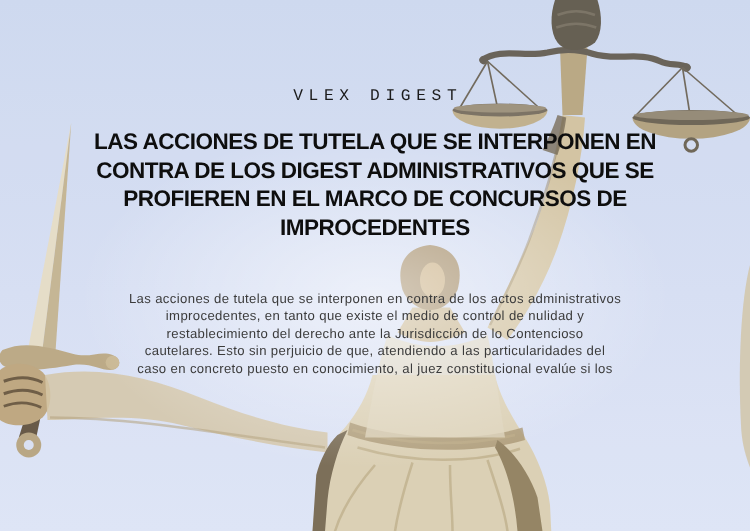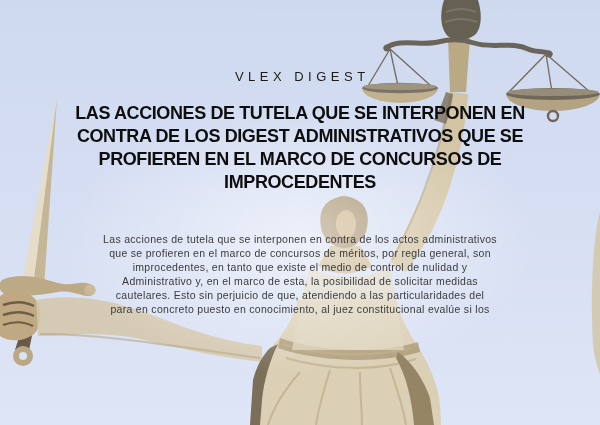--- a/index.html
+++ b/index.html
@@ -14,21 +14,21 @@
     position:absolute;inset:0;
     background:
       radial-gradient(ellipse 330px 190px at 50% 56%, rgba(255,255,255,.55), rgba(255,255,255,0) 72%),
       rgba(255,255,255,.10);
     pointer-events:none;
   }
   .content{position:absolute;inset:0;}
   .brand{
     position:absolute;top:69px;left:0;right:0;
     text-align:center;
-    font-family:Liberation Sans, sans-serif;
+    font-family:Liberation Mono, monospace;
     font-size:13px;font-weight:400;
     letter-spacing:4.5px;text-indent:4.5px;
     color:#1b1b1b;
   }
   .headline{
     position:absolute;top:102px;left:0;right:0;
     text-align:center;
     font-weight:bold;
     font-size:18px;line-height:23px;
     letter-spacing:-0.4px;
@@ -145,21 +145,20 @@
   <div class="content">
     <div class="brand">VLEX DIGEST</div>
     <div class="headline">
         <div>LAS ACCIONES DE TUTELA QUE SE INTERPONEN EN</div>
         <div>CONTRA DE LOS DIGEST ADMINISTRATIVOS QUE SE</div>
         <div>PROFIEREN EN EL MARCO DE CONCURSOS DE</div>
         <div>IMPROCEDENTES</div>
       </div>
     <div class="summary">
         <div>Las acciones de tutela que se interponen en contra de los actos administrativos</div>
-        <div>que se profieren en el marco de concursos de méritos, por regla general, son</div>
         <div>improcedentes, en tanto que existe el medio de control de nulidad y</div>
-        <div>Administrativo y, en el marco de esta, la posibilidad de solicitar medidas</div>
+        <div>restablecimiento del derecho ante la Jurisdicción de lo Contencioso</div>
         <div>cautelares. Esto sin perjuicio de que, atendiendo a las particularidades del</div>
-        <div>para en concreto puesto en conocimiento, al juez constitucional evalúe si los</div>
+        <div>caso en concreto puesto en conocimiento, al juez constitucional evalúe si los</div>
       </div>
   </div>
 
 </div>
 
 </body></html>

